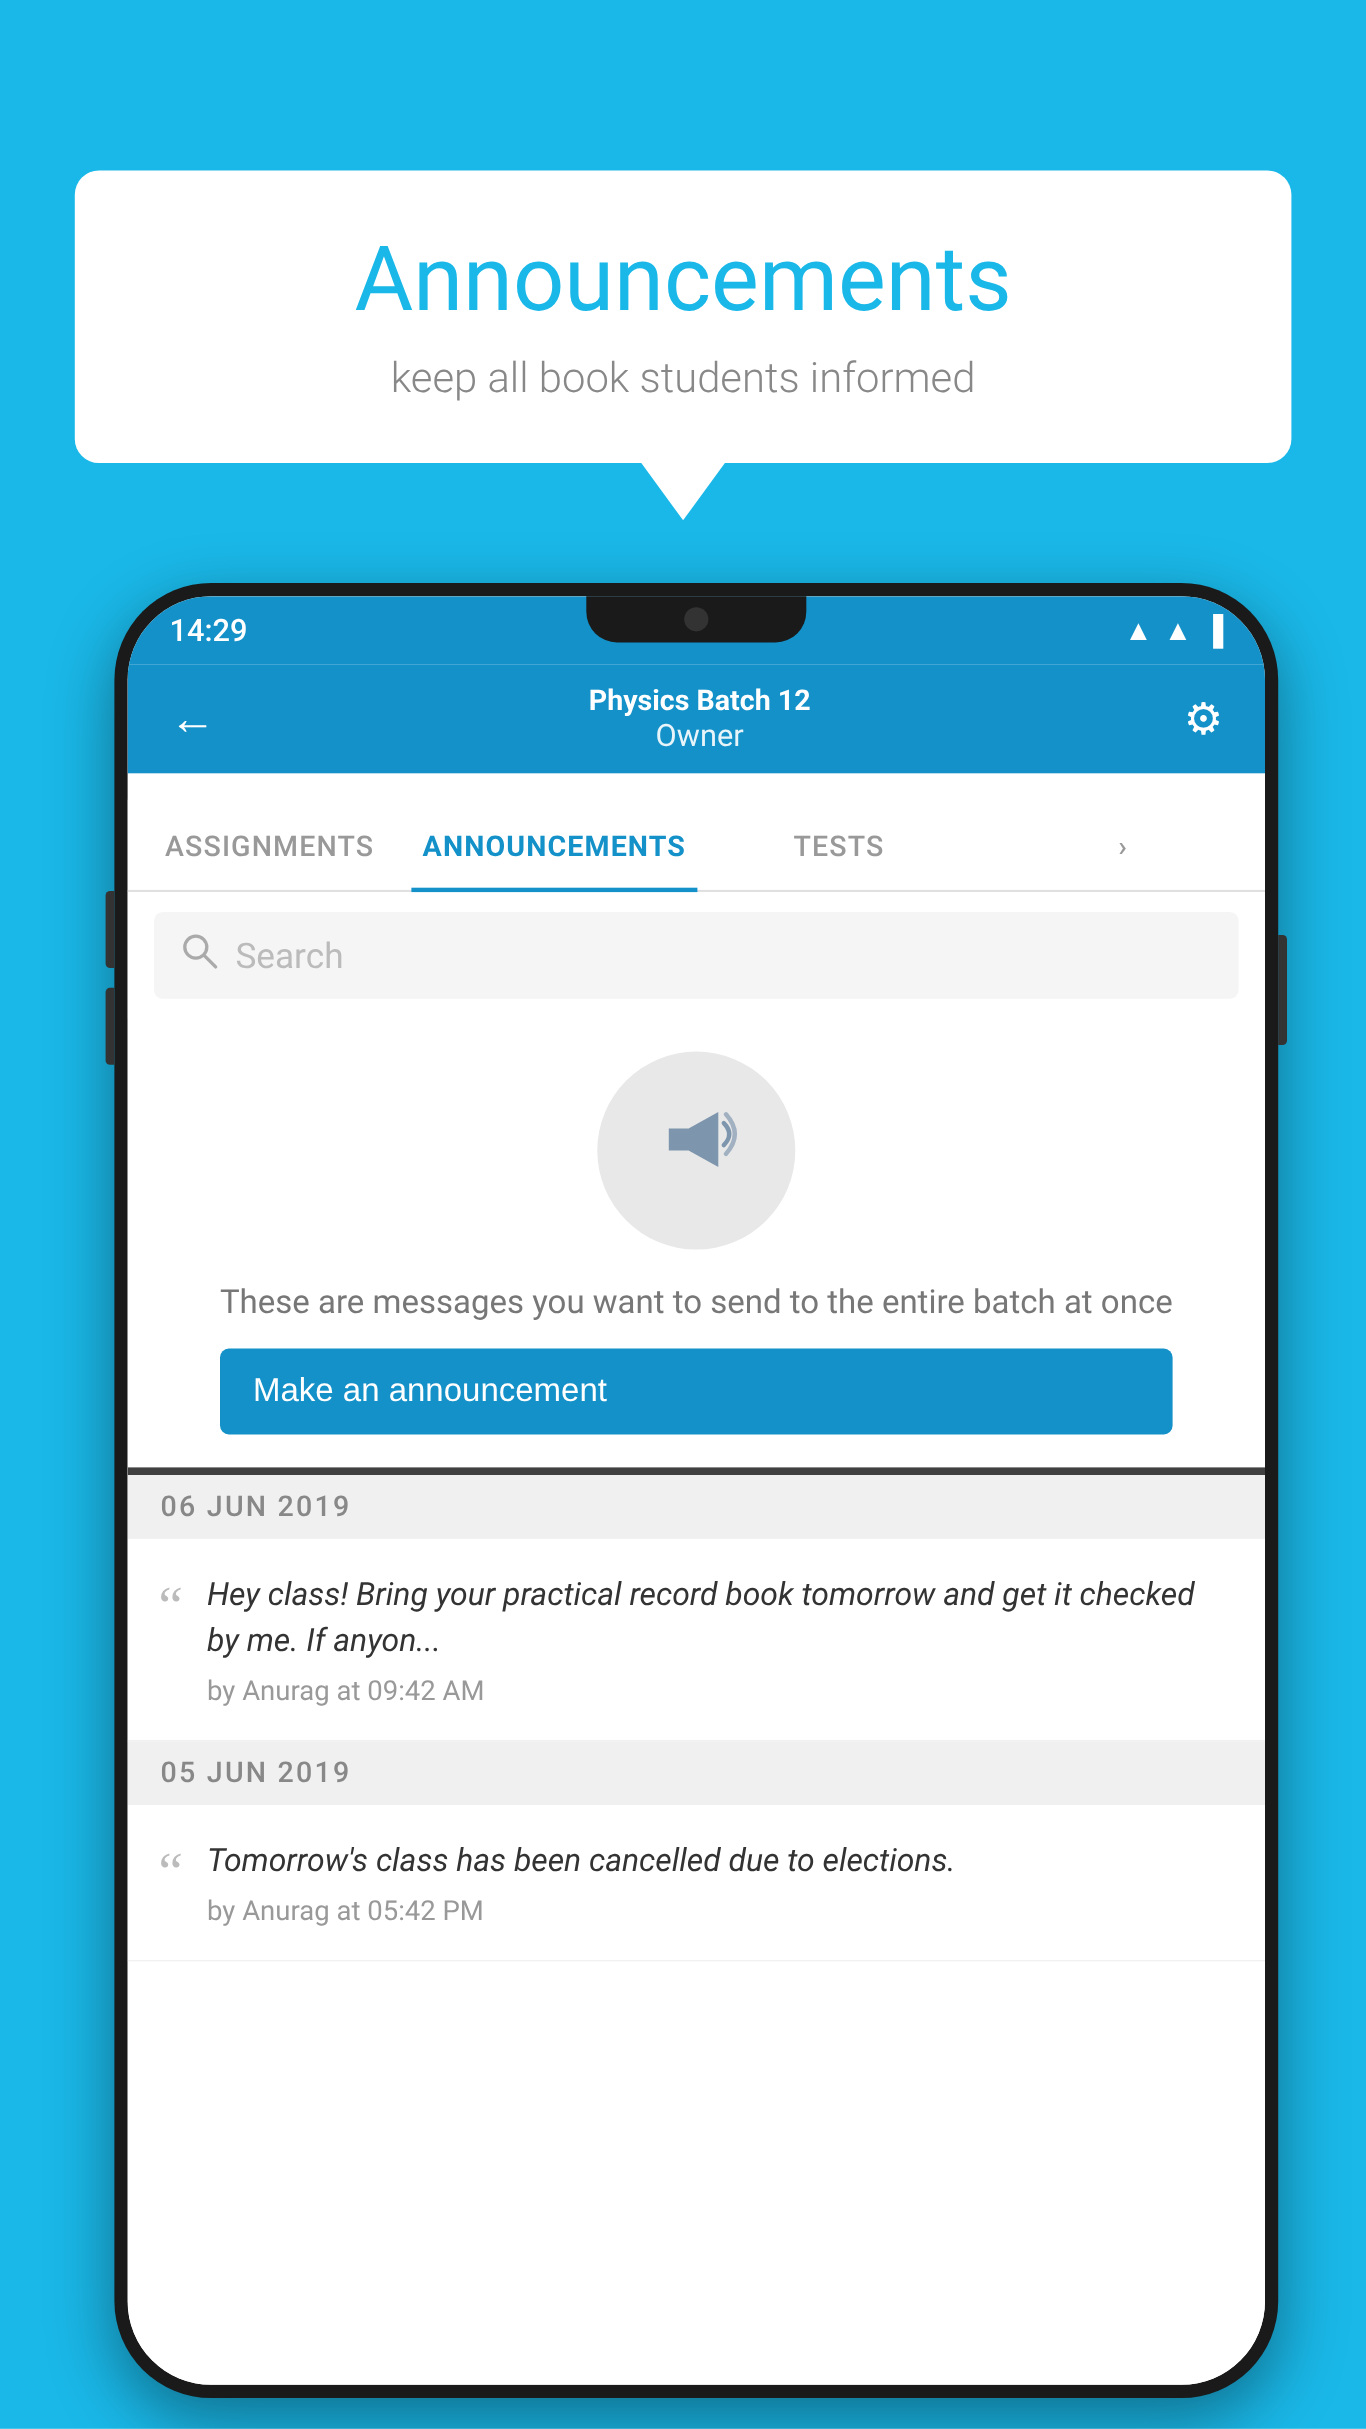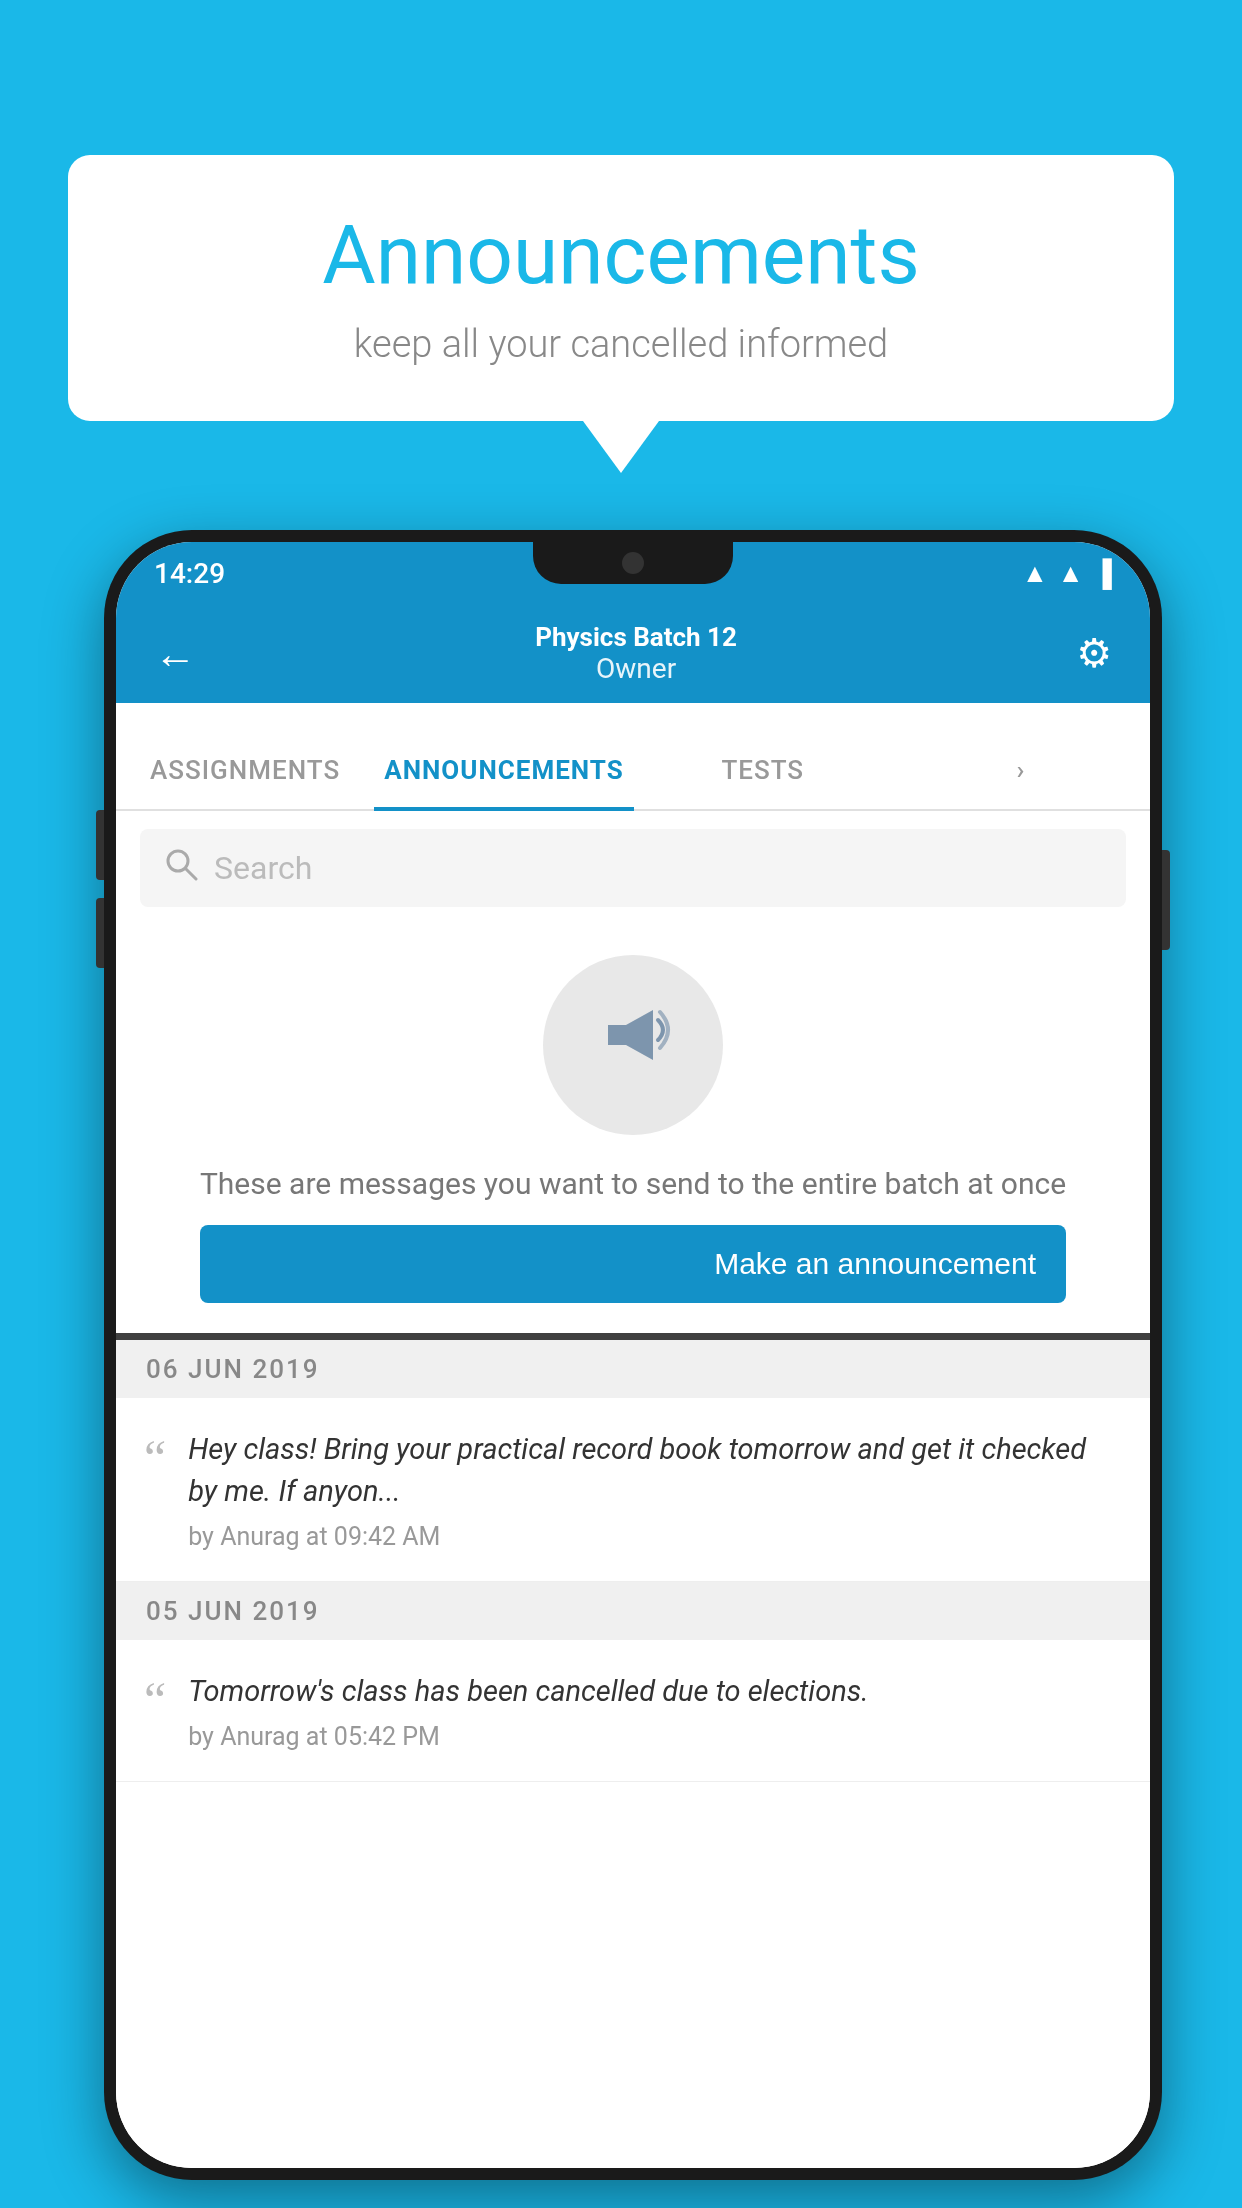--- a/index.html
+++ b/index.html
@@ -285,21 +285,21 @@
     }
 
     .make-announcement-btn {
       background: #1391c8;
       color: white;
       border: none;
       border-radius: 8px;
       padding: 22px 30px;
       font-size: 30px;
       cursor: pointer;
-      text-align: right;
+      text-align: left;
       font-weight: 500;
     }
 
     
     .date-divider {
       background: #f0f0f0;
       padding: 14px 30px;
       font-size: 26px;
       color: #888;
       font-weight: 500;
@@ -370,21 +370,21 @@
       background: #333;
       border-radius: 0 4px 4px 0;
     }
   </style>
 </head>
 <body>
 
 <div class="speech-bubble-container">
   <div class="speech-bubble">
     <div class="speech-bubble-title">Announcements</div>
-    <div class="speech-bubble-subtitle">keep all your cancelled informed</div>
+    <div class="speech-bubble-subtitle">keep all book students informed</div>
   </div>
   <div class="speech-bubble-arrow"></div>
 </div>
 
 <div class="phone-container">
   <div class="phone-frame">
     <div class="phone-notch"></div>
     <div class="phone-camera"></div>
 
     <div class="vol-buttons">

